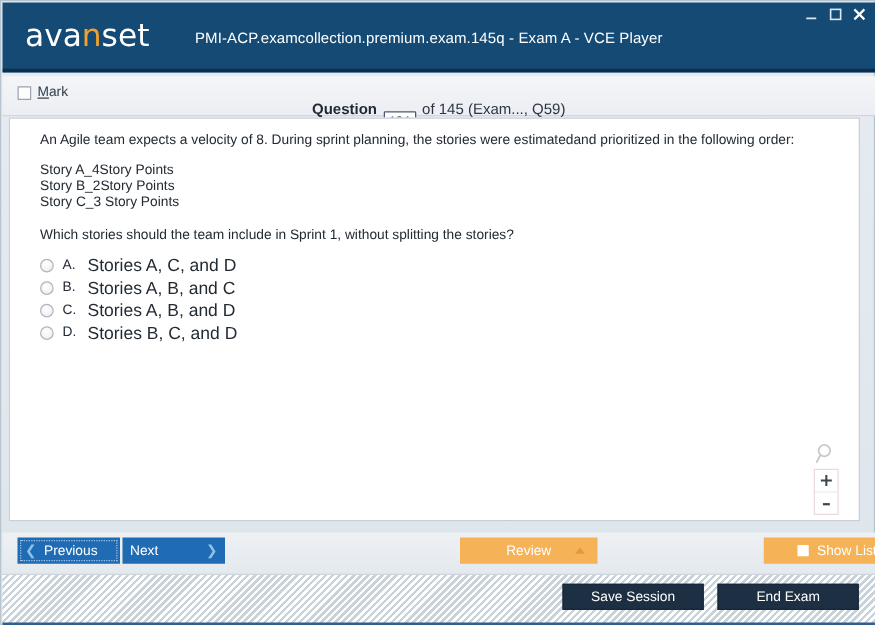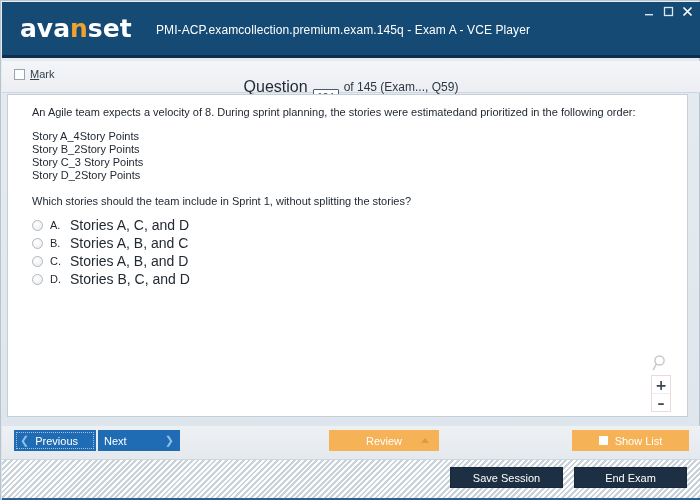--- a/index.html
+++ b/index.html
@@ -47,21 +47,21 @@
     left:0; bottom:0; width:100%; height:3px;
     background:#0d2f4d;
   }
 
   .logo {
     position: absolute;
     left: 18px;
     top: 14px;
     font-family: "DejaVu Sans", sans-serif;
     font-size: 25px;
-    font-weight: 700;
+    font-weight: 400;
     letter-spacing: 0px;
     color: #ffffff;
     line-height: 1;
     user-select: none;
   }
   .logo .accent { color: #f0a22e; }
 
   .window-title {
     position: absolute;
     left: 0; right: 16px;
@@ -133,21 +133,21 @@
     top: 7px;
     text-align: center;
     font-size: 12px;
     color: #2b3642;
     display: flex;
     justify-content: center;
     align-items: center;
     gap: 5px;
     pointer-events: none;
   }
-  .q-word { font-weight: normal; font-size: 16px; color:#1f2933; }
+  .q-word { font-weight: bold; font-size: 12px; color:#1f2933; }
   .q-input {
     width: 26px;
     height: 16px;
     border: 1px solid #4a5a6e;
     background: #ffffff;
     text-align: center;
     font-size: 10px;
     color: #1f2933;
     font-family: "Liberation Sans", sans-serif;
     box-sizing: border-box;
@@ -312,20 +312,21 @@
     color: #ffffff;
     font-size: 11px;
     font-family: "Liberation Sans", sans-serif;
     cursor: pointer;
     display: flex;
     align-items: center;
     justify-content: center;
     box-sizing: border-box;
     padding: 0 8px;
     gap: 7px;
+    margin-left: 39px;
   }
   .btn-review { left: 327px; width: 110px; justify-content: center; }
   .btn-review .tri {
     position: absolute;
     right: 10px;
     width: 0; height: 0;
     border-left: 4px solid transparent;
     border-right: 4px solid transparent;
     border-bottom: 5px solid #e09a3c;
   }
@@ -422,21 +423,20 @@
 
     <div class="content-outer">
       <div class="content-inner">
 
         <div class="q-stem">An Agile team expects a velocity of 8. During sprint planning, the stories were estimatedand prioritized in the following order:</div>
 
         <div class="q-list">
           <div>Story A_4Story Points</div>
           <div>Story B_2Story Points</div>
           <div>Story C_3 Story Points</div>
-          <div>Story D_2Story Points</div>
         </div>
 
         <div class="q-prompt">Which stories should the team include in Sprint 1, without splitting the stories?</div>
 
         <div class="options">
           <div class="option-row">
             <span class="radio"></span>
             <span class="option-letter">A.</span>
             <span class="option-text">Stories A, C, and D</span>
           </div>

